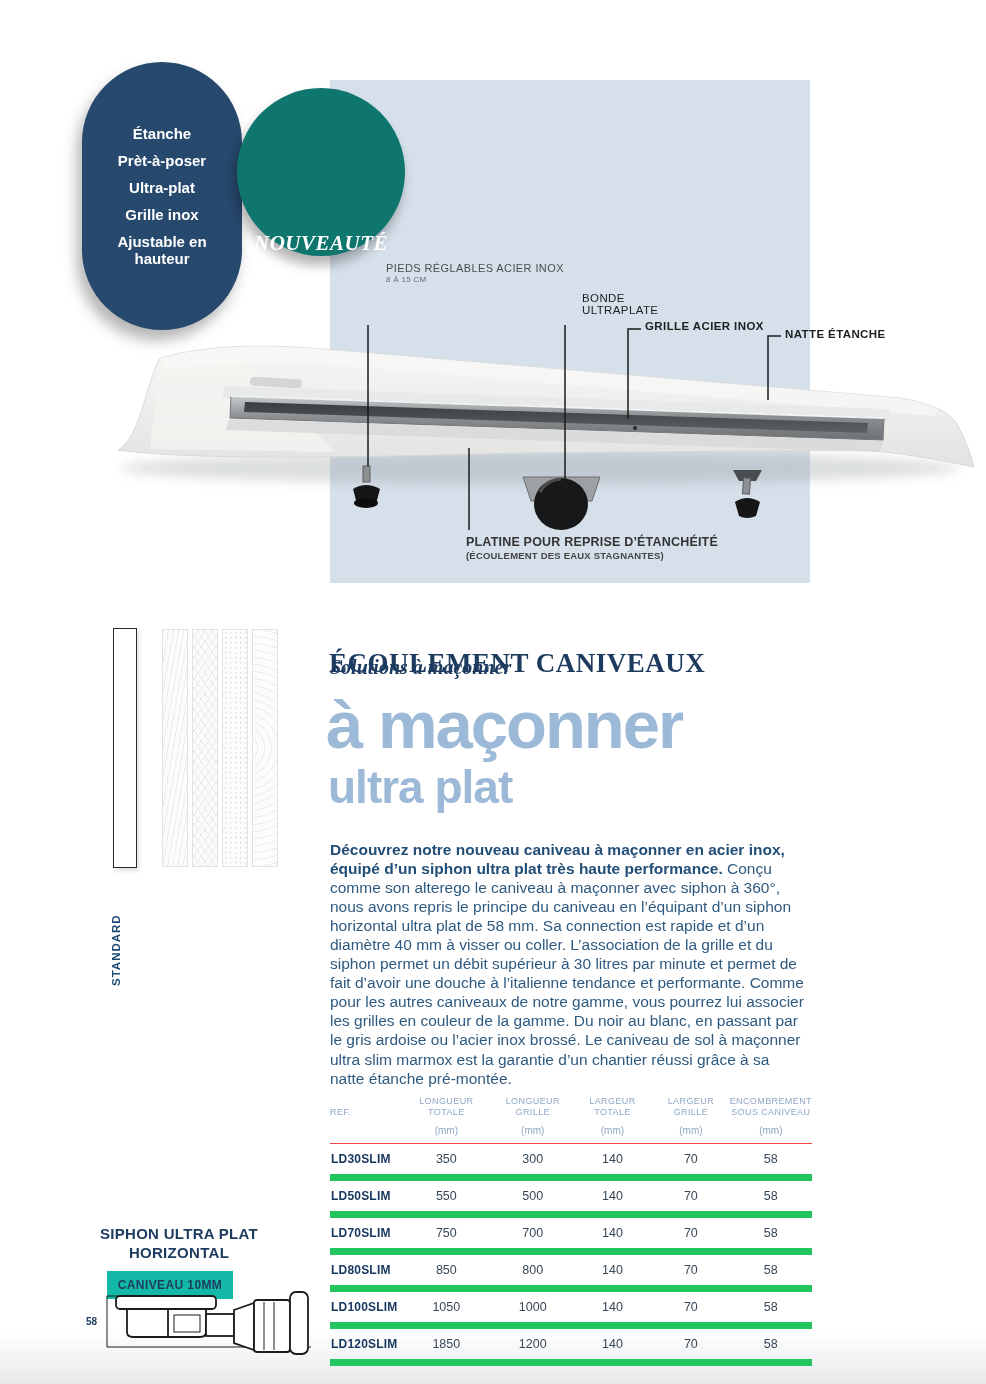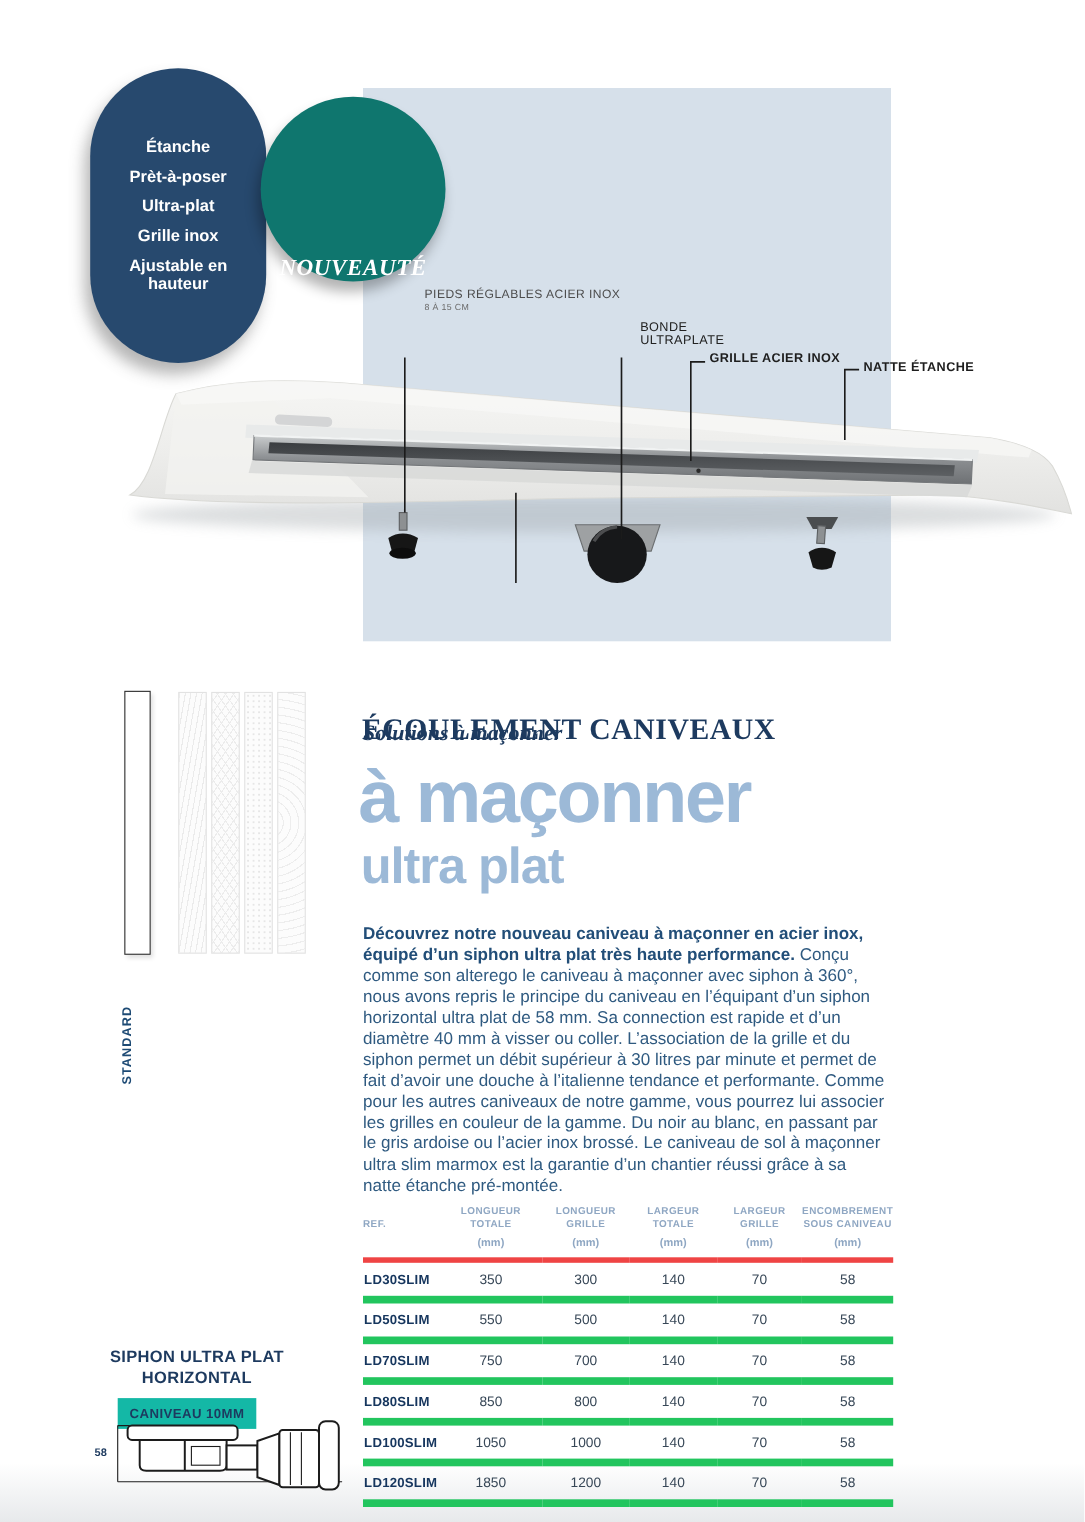--- a/index.html
+++ b/index.html
@@ -60,21 +60,21 @@
   .title2{position:absolute;left:328px;top:760px;font-size:46px;font-weight:800;letter-spacing:-1px;
         color:#9cb9d7;z-index:2;}
 
   
   .intro{position:absolute;left:330px;top:824px;width:474px;font-size:15.5px;line-height:19.1px;
         color:#2f5a80;z-index:2;}
   .intro strong{color:#224e78;}
 
   
   .spec{position:absolute;left:330px;top:1096px;width:482px;border-collapse:collapse;z-index:2;}
-  .spec th{vertical-align:bottom;border-bottom:5px solid #ef4444;padding:0 0 0 0;font-weight:700;}
+  .spec th{vertical-align:bottom;border-bottom:1px solid #ef4444;padding:0 0 0 0;font-weight:400;}
   .spec .th-a,.spec .th-b{display:block;font-size:9px;line-height:11px;color:#8fa7c3;
         letter-spacing:.4px;text-align:center;}
   .spec th:first-child .th-a{text-align:left;}
   .spec .th-u{display:block;height:25px;line-height:25px;font-size:10px;color:#8fa7c3;text-align:center;}
   .spec td{height:28px;border-bottom:7px solid #22c55e;font-size:12.5px;color:#374757;text-align:center;}
   .spec td.ref{text-align:left;font-weight:700;color:#16365e;font-size:12px;letter-spacing:.2px;}
 
   
   .siphon-title{position:absolute;left:85px;top:1224px;width:188px;text-align:center;z-index:2;
         color:#1d3a5f;font-weight:700;font-size:15px;line-height:19px;letter-spacing:.3px;}
@@ -170,20 +170,24 @@
   <div class="callout co-pieds">
     <div>PIEDS RÉGLABLES ACIER INOX</div>
     <div class="sub">8 À 15 CM</div>
   </div>
   <div class="callout co-bonde">
     <div>BONDE</div>
     <div>ULTRAPLATE</div>
   </div>
   <div class="callout co-grille">GRILLE ACIER INOX</div>
   <div class="callout co-natte">NATTE ÉTANCHE</div>
+  <div class="callout co-platine">
+    <div>PLATINE POUR REPRISE D’ÉTANCHÉITÉ</div>
+    <div class="sub">(ÉCOULEMENT DES EAUX STAGNANTES)</div>
+  </div>
 
   <div class="std-rect"></div>
   <div class="strip s1"></div>
   <div class="strip s2"></div>
   <div class="strip s3"></div>
   <div class="strip s4"></div>
   <div class="std-label">STANDARD</div>
 
   <div class="kicker">Solutions à maçonner</div>
   <div class="category">ÉCOULEMENT CANIVEAUX</div>

